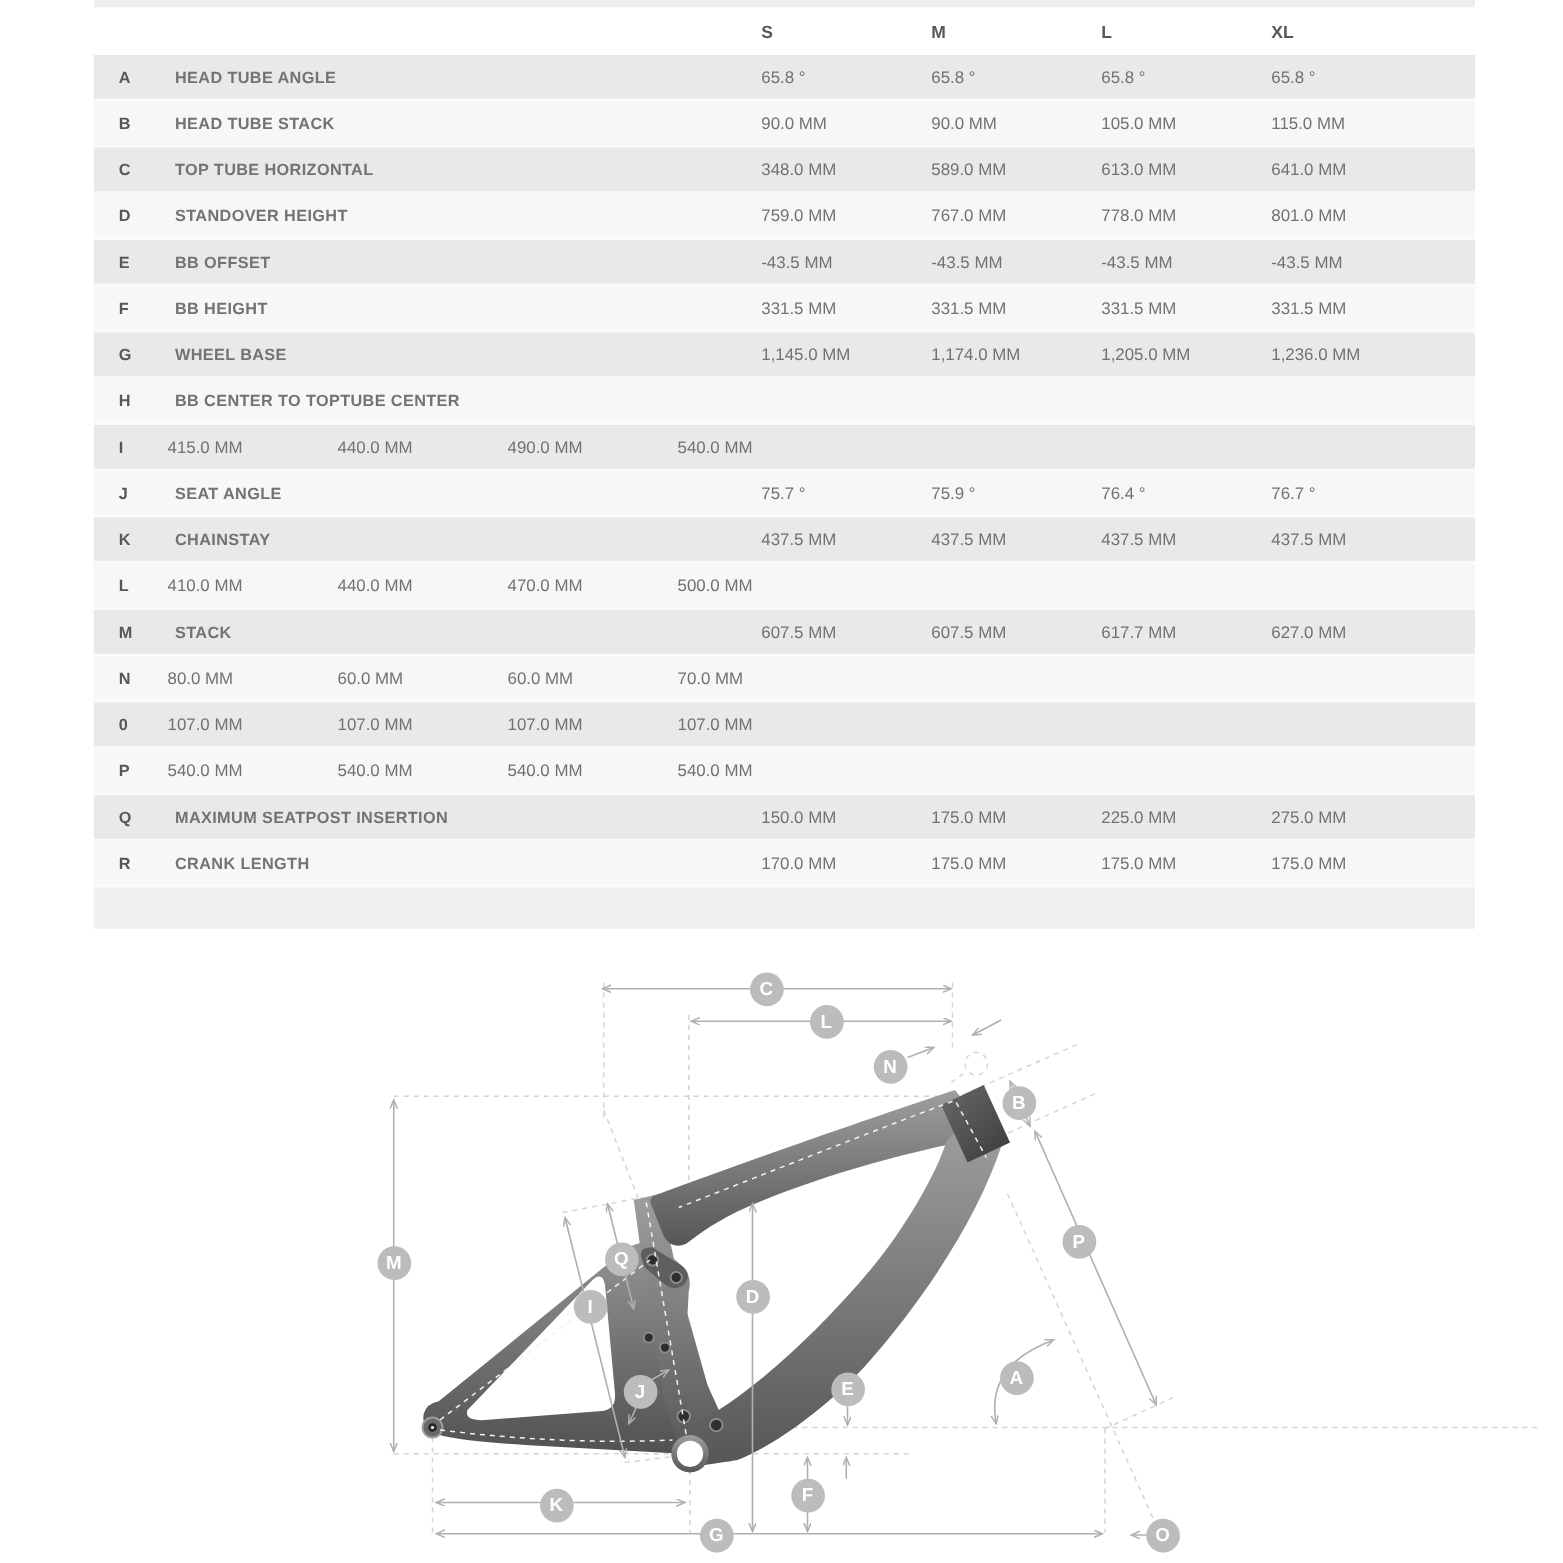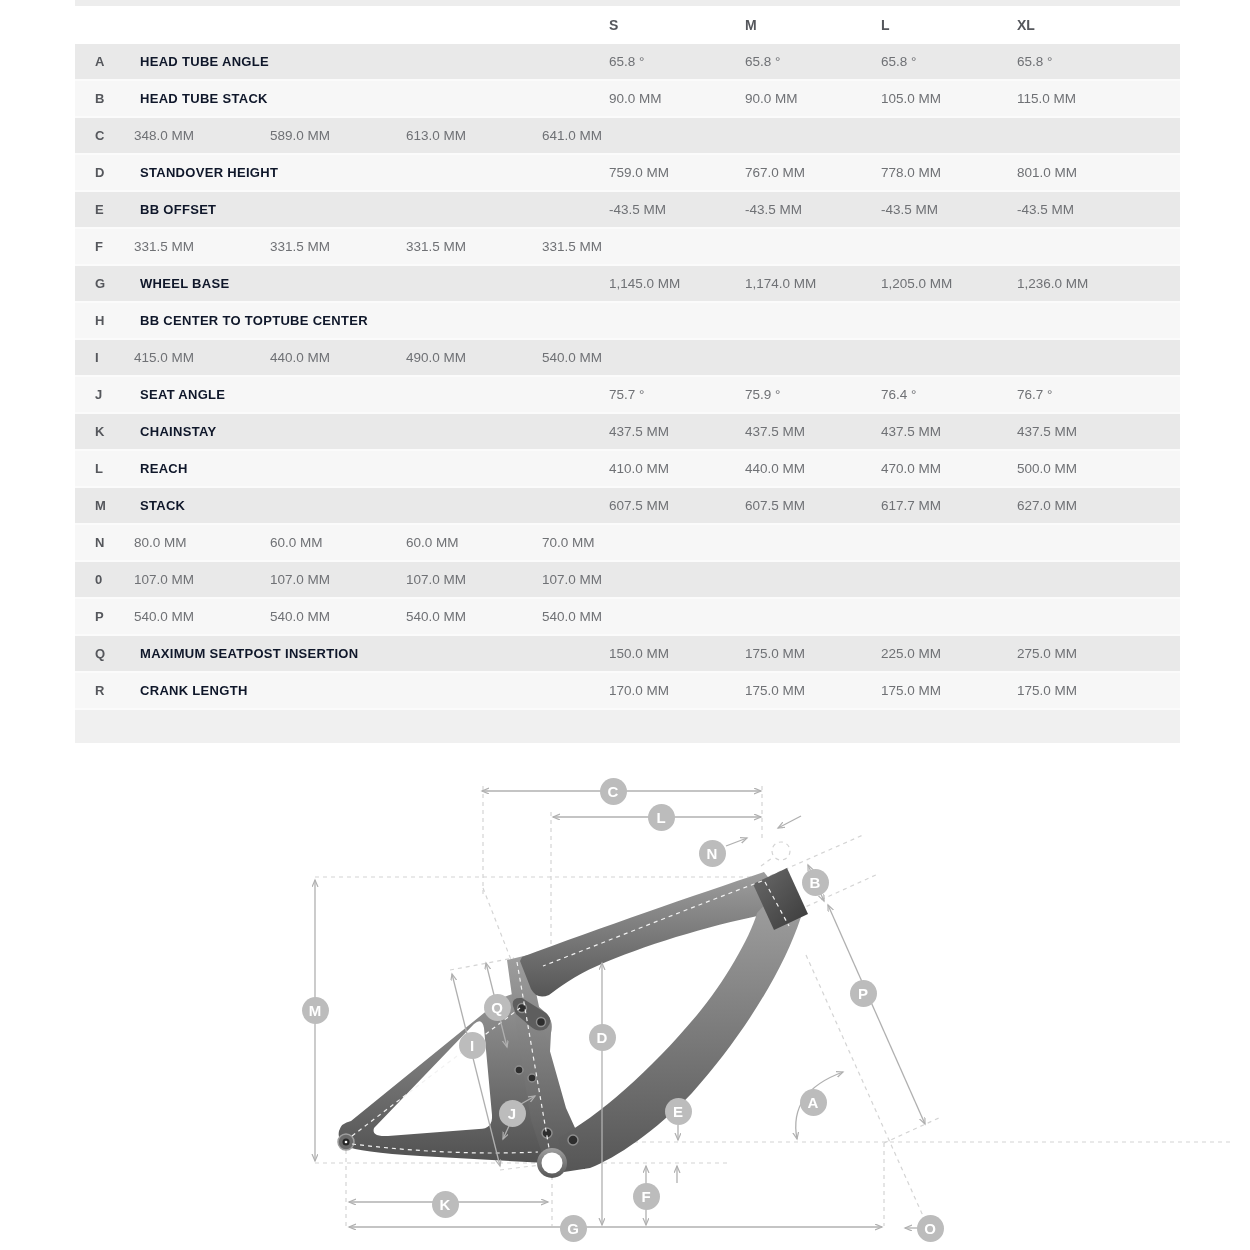--- a/index.html
+++ b/index.html
@@ -10,21 +10,21 @@
   .top-strip{height:6px;background:#ededed;}
   .thead{display:flex;height:38px;align-items:center;background:#ffffff;}
   .trow{display:flex;height:37px;align-items:center;box-sizing:border-box;
         border-bottom:2px solid #fbfbfb;}
   .trow.dark{background:#e9e9e9;}
   .trow.light{background:#f7f7f7;}
   .tfoot{height:33px;background:#f0f0f0;}
   .c-letter{width:45px;padding-left:20px;box-sizing:border-box;flex:none;
             font-size:13px;font-weight:bold;color:#55575c;letter-spacing:.3px;}
   .c-name{width:475px;padding-left:20px;box-sizing:border-box;flex:none;
-          font-size:13px;font-weight:bold;color:#0f172a;letter-spacing:.3px;}
+          font-size:13px;font-weight:bold;color:#737373;letter-spacing:.3px;}
   .c-val{width:136px;padding-left:14px;box-sizing:border-box;flex:none;
          font-size:13.5px;color:#6f7175;}
   .thead .c-val{font-weight:bold;color:#55575c;font-size:14px;}
   
   .diagram-svg{position:absolute;left:0;top:0;width:1250px;height:1250px;pointer-events:none;}
   .badge{position:absolute;width:27px;height:27px;border-radius:50%;background:#bcbcbc;
          color:#ffffff;font-size:15px;font-weight:bold;text-align:center;line-height:27px;
          font-family:"Liberation Sans", sans-serif;}
 </style>
 </head>
@@ -56,20 +56,21 @@
       <div class="c-letter">B</div>
       <div class="c-name">HEAD TUBE STACK</div>
       <div class="c-val">90.0 MM</div>
       <div class="c-val">90.0 MM</div>
       <div class="c-val">105.0 MM</div>
       <div class="c-val">115.0 MM</div>
     </div>
 
     <div class="trow dark">
       <div class="c-letter">C</div>
+      <div class="c-name">TOP TUBE HORIZONTAL</div>
       <div class="c-val">348.0 MM</div>
       <div class="c-val">589.0 MM</div>
       <div class="c-val">613.0 MM</div>
       <div class="c-val">641.0 MM</div>
     </div>
 
     <div class="trow light">
       <div class="c-letter">D</div>
       <div class="c-name">STANDOVER HEIGHT</div>
       <div class="c-val">759.0 MM</div>
@@ -82,20 +83,21 @@
       <div class="c-letter">E</div>
       <div class="c-name">BB OFFSET</div>
       <div class="c-val">-43.5 MM</div>
       <div class="c-val">-43.5 MM</div>
       <div class="c-val">-43.5 MM</div>
       <div class="c-val">-43.5 MM</div>
     </div>
 
     <div class="trow light">
       <div class="c-letter">F</div>
+      <div class="c-name">BB HEIGHT</div>
       <div class="c-val">331.5 MM</div>
       <div class="c-val">331.5 MM</div>
       <div class="c-val">331.5 MM</div>
       <div class="c-val">331.5 MM</div>
     </div>
 
     <div class="trow dark">
       <div class="c-letter">G</div>
       <div class="c-name">WHEEL BASE</div>
       <div class="c-val">1,145.0 MM</div>
@@ -134,21 +136,20 @@
       <div class="c-letter">K</div>
       <div class="c-name">CHAINSTAY</div>
       <div class="c-val">437.5 MM</div>
       <div class="c-val">437.5 MM</div>
       <div class="c-val">437.5 MM</div>
       <div class="c-val">437.5 MM</div>
     </div>
 
     <div class="trow light">
       <div class="c-letter">L</div>
-      <div class="c-name">REACH</div>
       <div class="c-val">410.0 MM</div>
       <div class="c-val">440.0 MM</div>
       <div class="c-val">470.0 MM</div>
       <div class="c-val">500.0 MM</div>
     </div>
 
     <div class="trow dark">
       <div class="c-letter">M</div>
       <div class="c-name">STACK</div>
       <div class="c-val">607.5 MM</div>

